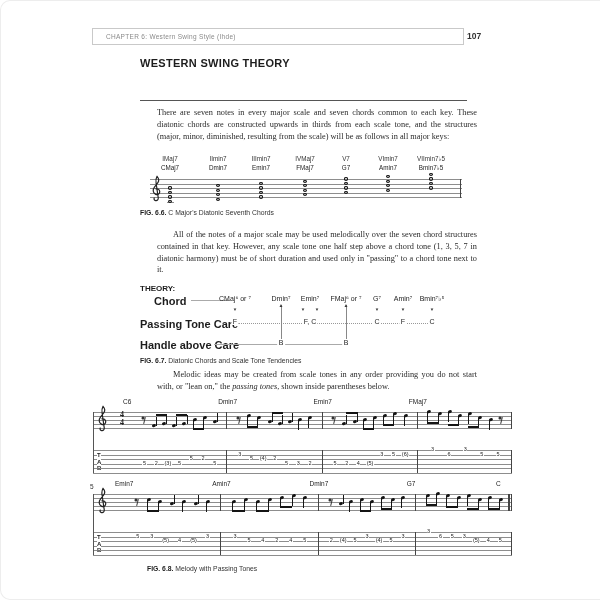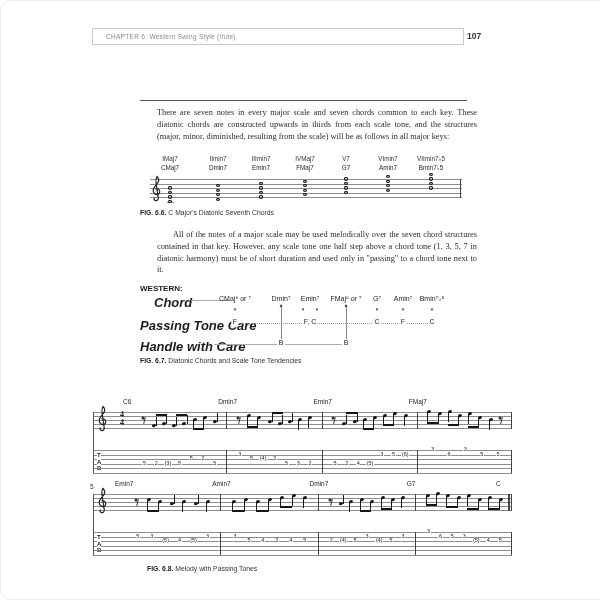--- a/index.html
+++ b/index.html
@@ -15,21 +15,21 @@
   .rule{position:absolute;left:140px;top:100px;width:327px;height:1px;background:#555;}
   .para{position:absolute;left:157px;width:320px;font-family:"Liberation Serif",serif;
         font-size:8.3px;line-height:11.8px;color:#2a2a2a;text-align:justify;}
   .indent{text-indent:16px;}
   .cap{position:absolute;font-size:6.8px;color:#333;}
   .cap b{color:#1d1d1d;}
   .ex{position:absolute;left:140px;top:284px;font-size:8px;font-weight:bold;color:#1d1d1d;}
   #fig66{position:absolute;left:150px;top:154px;width:315px;height:60px;}
   #f66staff{position:absolute;left:0;top:25px;width:312px;height:26px;}
   #fig67{position:absolute;left:140px;top:295px;width:330px;height:58px;font-size:7px;}
-  .f67lab{position:absolute;font-weight:bold;font-size:13px;color:#1d1d1d;white-space:nowrap;font-style:italic;}
+  .f67lab{position:absolute;font-weight:bold;font-size:11px;color:#1d1d1d;white-space:nowrap;}
   .f67line{position:absolute;height:1px;background:#aaa;}
   .f67dot{position:absolute;border-top:1px dotted #999;}
   .sys{position:absolute;left:93px;width:419px;height:82px;}
   .sline{position:absolute;height:0.8px;background:#8d8d8d;left:0;}
   .bar{position:absolute;width:0.9px;background:#444;}
   .note{position:absolute;width:4.4px;height:3.4px;background:#141414;border-radius:50%;transform:rotate(-18deg);}
   .stem{position:absolute;width:0.9px;background:#141414;}
   .beam{position:absolute;height:1.8px;background:#141414;}
   .wnote{position:absolute;width:4.6px;height:3.2px;border:0.9px solid #141414;border-radius:50%;box-sizing:border-box;}
   .ledger{position:absolute;width:7px;height:0.8px;background:#8d8d8d;}
@@ -45,20 +45,21 @@
 <body>
 
 <div class="page">
   <div class="frame"></div>
 
   <div class="hdrbox">
     <span class="hdrtext">CHAPTER 6: Western Swing Style (Ihde)</span>
   </div>
   <div class="pagenum">107</div>
 
+  <div class="title">WESTERN SWING THEORY</div>
   <div class="rule"></div>
 
   <div class="para" style="top:107px;">There are seven notes in every major scale and seven chords common to each key. These diatonic chords are constructed upwards in thirds from each scale tone, and the structures (major, minor, diminished, resulting from the scale) will be as follows in all major keys:</div>
 
   <div id="fig66">
     <div id="f66cols">
         <div class="ctr" style="left: 20px; top: 0px; text-align: center; font-size: 6.3px; line-height: 9px; color: rgb(51, 51, 51);">
           <div>IMaj7</div>
           <div style="color: rgb(34, 34, 34);">CMaj7</div>
         </div>
@@ -128,28 +129,28 @@
         <div class="wnote" style="left: 278.7px; top: -6.1px;"></div>
       </div>
   </div>
   <div class="cap" style="left:140px;top:209px;">
     <b>FIG. 6.6.</b>
     <span>C Major's Diatonic Seventh Chords</span>
   </div>
 
   <div class="para indent" style="top:229px;">All of the notes of a major scale may be used melodically over the seven chord structures contained in that key. However, any scale tone one half step above a chord tone (1, 3, 5, 7 in diatonic harmony) must be of short duration and used only in "passing" to a chord tone next to it.</div>
 
-  <div class="ex">WESTERN:</div>
+  <div class="ex">THEORY:</div>
 
   <div id="fig67">
     <div class="f67lab" style="left:14px;top:0;">Chord</div>
     <div class="f67line" style="left:51px;top:4.5px;width:39px;"></div>
     <div class="f67lab" style="left:0;top:23px;">Passing Tone Care</div>
     <div class="f67dot" style="left:98px;top:27.5px;width:196px;"></div>
-    <div class="f67lab" style="left:0;top:44px;">Handle with Care</div>
+    <div class="f67lab" style="left:0;top:44px;">Handle above Care</div>
     <div class="f67line" style="left:74px;top:48.5px;width:134px;"></div>
     <div id="f67cols">
         <div class="ctr" style="left: 95px; top: 0px; font-size: 7px; color: rgb(34, 34, 34);">CMaj⁶ or ⁷</div>
         <div class="ctr" style="left: 95px; top: 22.5px; font-size: 7px; color: rgb(34, 34, 34); background: rgb(255, 255, 255); padding: 0px 1.5px;">F</div>
         <div class="arr" style="left: 95px; top: 11.5px; font-size: 4.5px;">▼</div>
         <div class="ctr" style="left: 141px; top: 0px; font-size: 7px; color: rgb(34, 34, 34);">Dmin⁷</div>
         <div style="position: absolute; left: 140.6px; top: 10px; width: 0.8px; height: 37px; background: rgb(136, 136, 136);"></div>
         <div class="arr" style="left: 141px; top: 6.5px; font-size: 5px;">▲</div>
         <div class="ctr" style="left: 141px; top: 43.5px; font-size: 7px; color: rgb(34, 34, 34); background: rgb(255, 255, 255); padding: 0px 1.5px;">B</div>
         <div class="ctr" style="left: 170px; top: 0px; font-size: 7px; color: rgb(34, 34, 34);">Emin⁷</div>
@@ -169,20 +170,21 @@
         <div class="ctr" style="left: 292px; top: 0px; font-size: 7px; color: rgb(34, 34, 34);">Bmin⁷♭⁵</div>
         <div class="ctr" style="left: 292px; top: 22.5px; font-size: 7px; color: rgb(34, 34, 34); background: rgb(255, 255, 255); padding: 0px 1.5px;">C</div>
         <div class="arr" style="left: 292px; top: 11.5px; font-size: 4.5px;">▼</div>
       </div>
   </div>
   <div class="cap" style="left:140px;top:357px;">
     <b>FIG. 6.7.</b>
     <span>Diatonic Chords and Scale Tone Tendencies</span>
   </div>
 
+  <div class="para indent" style="top:369px;"><span>Melodic ideas may be created from scale tones in any order providing you do not start with, or "lean on," the </span><i>passing tones</i><span>, shown inside parentheses below.</span></div>
 
   <div class="sys" id="sys1" style="top:398px;">
       <div class="sline" style="top: 14px; width: 419px;"></div>
       <div class="sline" style="top: 18px; width: 419px;"></div>
       <div class="sline" style="top: 22px; width: 419px;"></div>
       <div class="sline" style="top: 26px; width: 419px;"></div>
       <div class="sline" style="top: 30px; width: 419px;"></div>
       <div class="sline" style="top: 52px; width: 419px;"></div>
       <div class="sline" style="top: 56.5px; width: 419px;"></div>
       <div class="sline" style="top: 61px; width: 419px;"></div>

